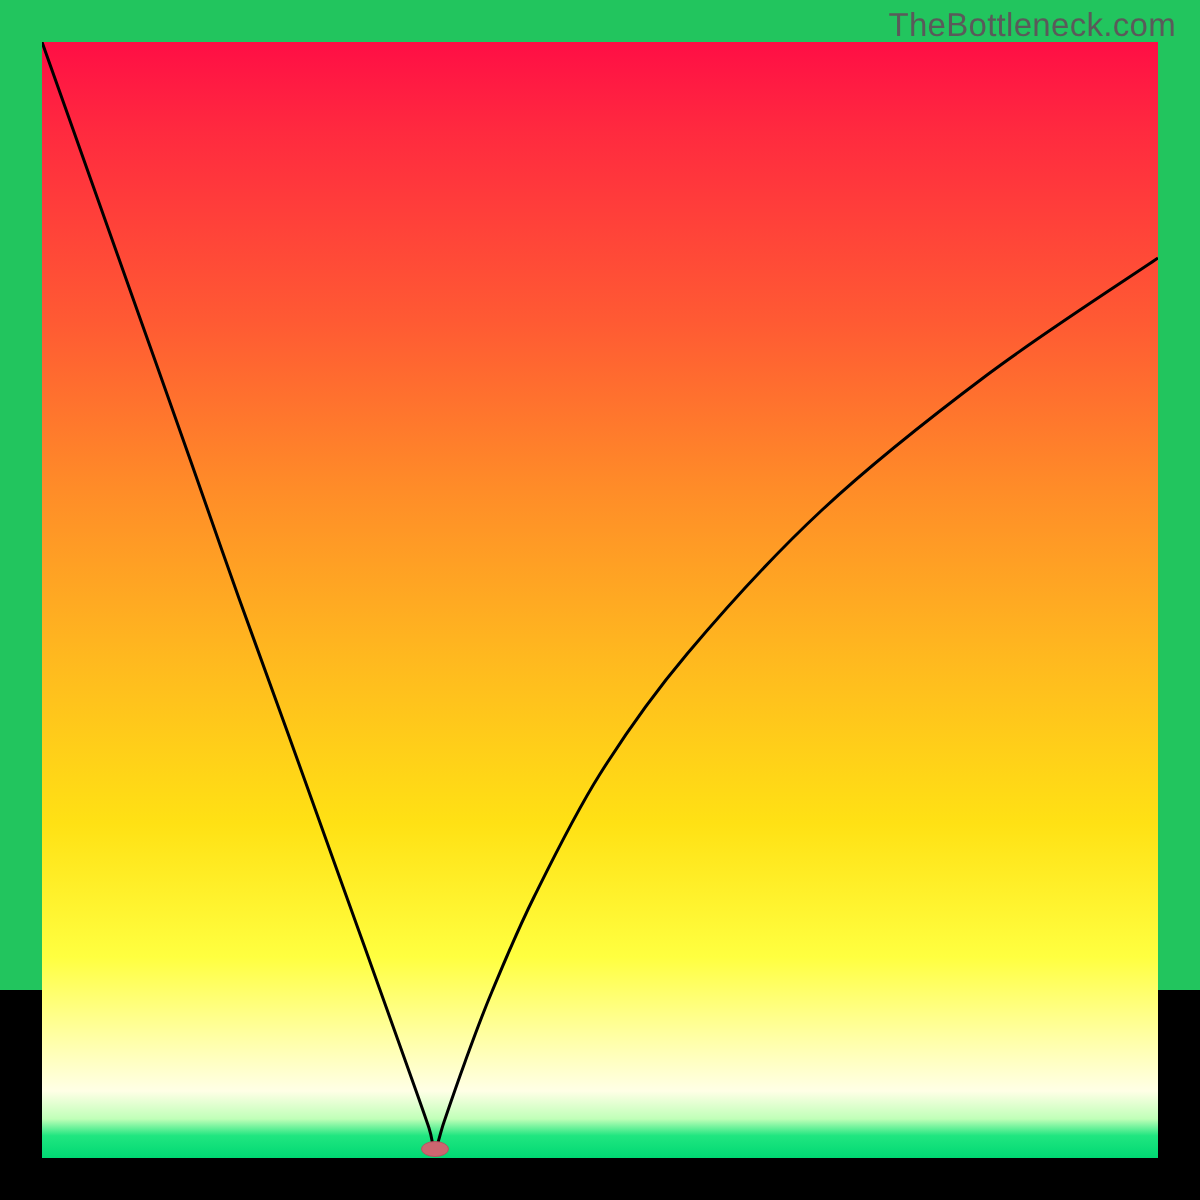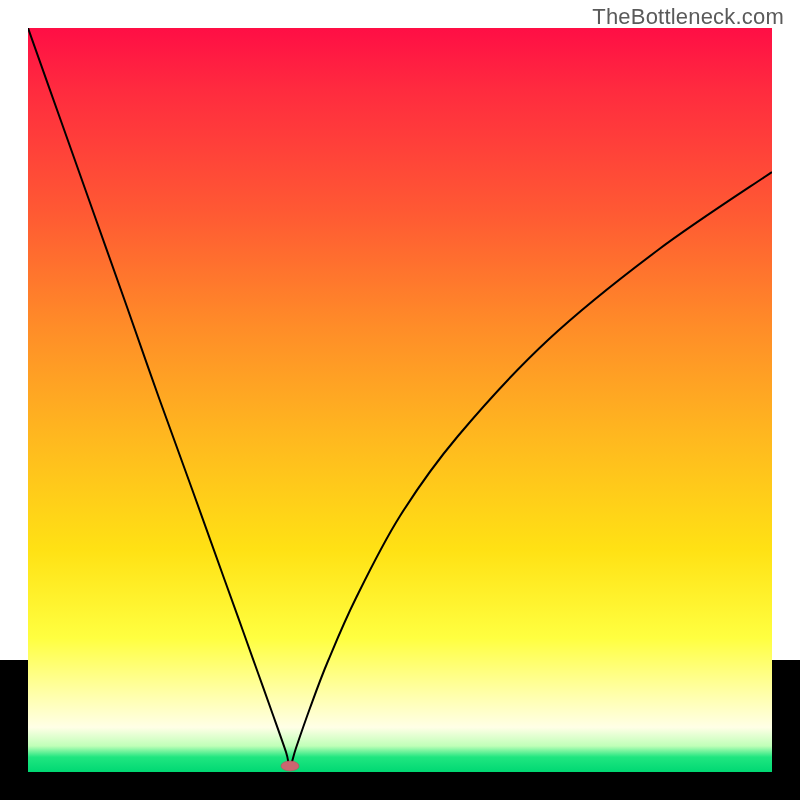--- a/index.html
+++ b/index.html
@@ -8,21 +8,21 @@
     width: 800px;
     height: 800px;
     overflow: hidden;
     background: #000;
     font-family: Arial, Helvetica, sans-serif;
   }
   .frame {
     position: relative;
     width: 800px;
     height: 660px;
-    background: #ffffff;
+    background: #22c55e;
   }
   .plot-area {
     position: absolute;
     left: 28px;
     top: 28px;
     width: 744px;
     height: 744px;
     overflow: hidden;
   }
   .gradient-bg {

